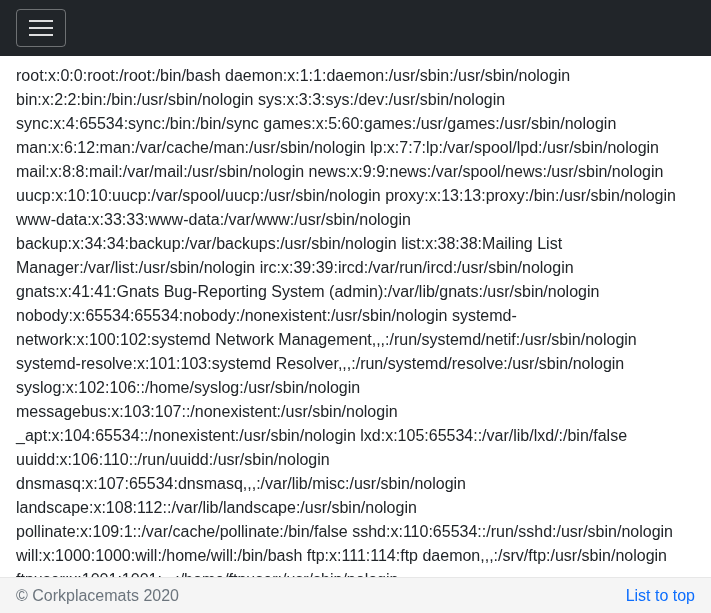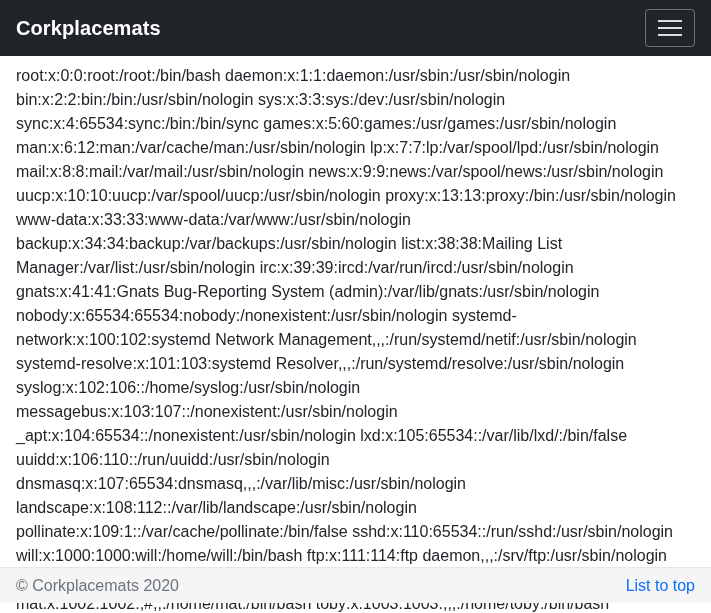--- a/index.html
+++ b/index.html
@@ -68,21 +68,21 @@
     color: #212529;
     word-break: break-word;
     white-space: normal;
     max-width: 680px;
   }
   
   .footer {
     position: absolute;
     left: 0;
     right: 0;
-    bottom: 10px;
+    bottom: 0;
     height: 36px;
     background: #f5f5f5;
     border-top: 1px solid #e7e7e7;
     display: flex;
     align-items: center;
     justify-content: space-between;
     padding: 0 16px;
     box-sizing: border-box;
     font-size: 16px;
   }
@@ -92,21 +92,20 @@
   .footer .back-to-top {
     color: #0d6efd;
     text-decoration: none;
     cursor: pointer;
   }
 </style>
 </head>
 <body>
 
 <nav class="navbar">
-  <a class="navbar-brand" href="#">Corkplacemats</a>
   <button class="navbar-toggler">
     <span class="bar"></span>
     <span class="bar"></span>
     <span class="bar"></span>
   </button>
 </nav>
 
 <div class="content">
   <p class="passwd-text">root:x:0:0:root:/root:/bin/bash daemon:x:1:1:daemon:/usr/sbin:/usr/sbin/nologin bin:x:2:2:bin:/bin:/usr/sbin/nologin sys:x:3:3:sys:/dev:/usr/sbin/nologin sync:x:4:65534:sync:/bin:/bin/sync games:x:5:60:games:/usr/games:/usr/sbin/nologin man:x:6:12:man:/var/cache/man:/usr/sbin/nologin lp:x:7:7:lp:/var/spool/lpd:/usr/sbin/nologin mail:x:8:8:mail:/var/mail:/usr/sbin/nologin news:x:9:9:news:/var/spool/news:/usr/sbin/nologin uucp:x:10:10:uucp:/var/spool/uucp:/usr/sbin/nologin proxy:x:13:13:proxy:/bin:/usr/sbin/nologin www-data:x:33:33:www-data:/var/www:/usr/sbin/nologin backup:x:34:34:backup:/var/backups:/usr/sbin/nologin list:x:38:38:Mailing List Manager:/var/list:/usr/sbin/nologin irc:x:39:39:ircd:/var/run/ircd:/usr/sbin/nologin gnats:x:41:41:Gnats Bug-Reporting System (admin):/var/lib/gnats:/usr/sbin/nologin nobody:x:65534:65534:nobody:/nonexistent:/usr/sbin/nologin systemd-network:x:100:102:systemd Network Management,,,:/run/systemd/netif:/usr/sbin/nologin systemd-resolve:x:101:103:systemd Resolver,,,:/run/systemd/resolve:/usr/sbin/nologin syslog:x:102:106::/home/syslog:/usr/sbin/nologin messagebus:x:103:107::/nonexistent:/usr/sbin/nologin _apt:x:104:65534::/nonexistent:/usr/sbin/nologin lxd:x:105:65534::/var/lib/lxd/:/bin/false uuidd:x:106:110::/run/uuidd:/usr/sbin/nologin dnsmasq:x:107:65534:dnsmasq,,,:/var/lib/misc:/usr/sbin/nologin landscape:x:108:112::/var/lib/landscape:/usr/sbin/nologin pollinate:x:109:1::/var/cache/pollinate:/bin/false sshd:x:110:65534::/run/sshd:/usr/sbin/nologin will:x:1000:1000:will:/home/will:/bin/bash ftp:x:111:114:ftp daemon,,,:/srv/ftp:/usr/sbin/nologin ftpuser:x:1001:1001:,,,:/home/ftpuser:/usr/sbin/nologin mat:x:1002:1002:,#,,:/home/mat:/bin/bash toby:x:1003:1003:,,,:/home/toby:/bin/bash</p>
 </div>

